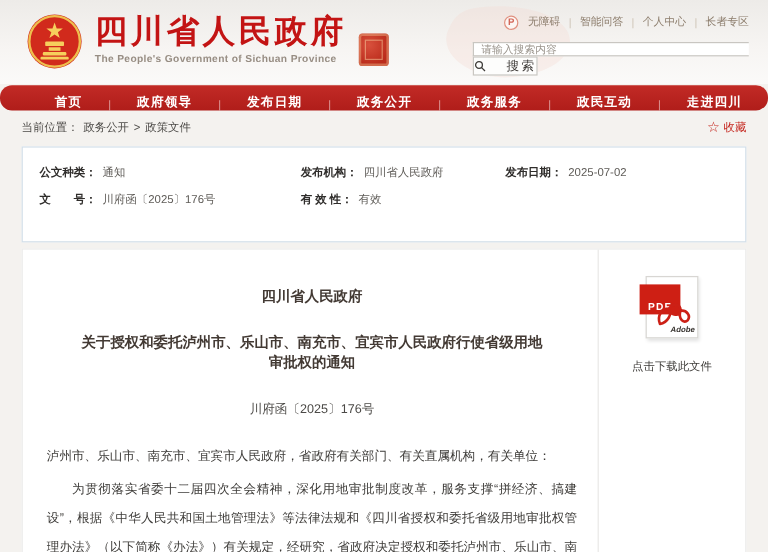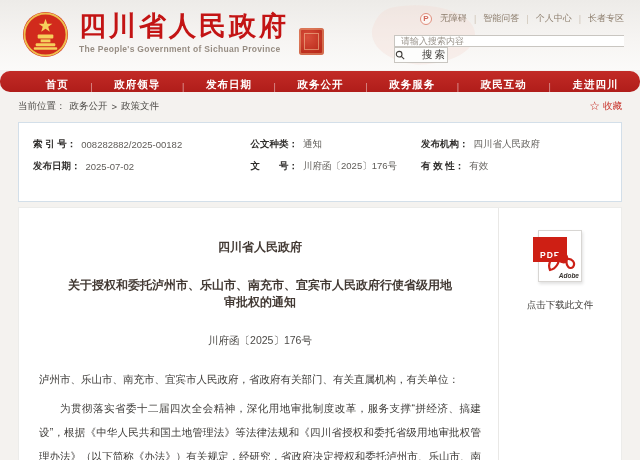--- a/index.html
+++ b/index.html
@@ -157,24 +157,20 @@
       <span class="crumb-link">政策文件</span>
     </div>
     <div class="fav-btn">
       <span class="fav-star">☆</span>
       <span>收藏</span>
     </div>
   </div>
 
   <div class="meta-panel">
     <div class="meta-cell">
-      <span class="meta-label">索 引 号：</span>
-      <span class="meta-value">008282882/2025-00182</span>
-    </div>
-    <div class="meta-cell">
       <span class="meta-label">公文种类：</span>
       <span class="meta-value">通知</span>
     </div>
     <div class="meta-cell">
       <span class="meta-label">发布机构：</span>
       <span class="meta-value">四川省人民政府</span>
     </div>
     <div class="meta-cell">
       <span class="meta-label">发布日期：</span>
       <span class="meta-value">2025-07-02</span>

